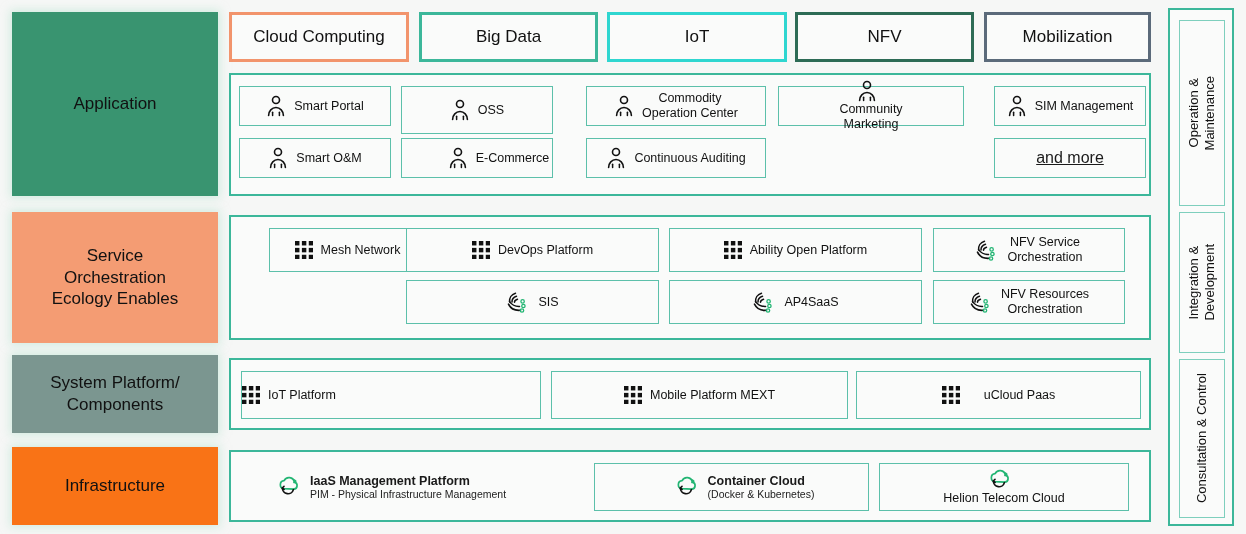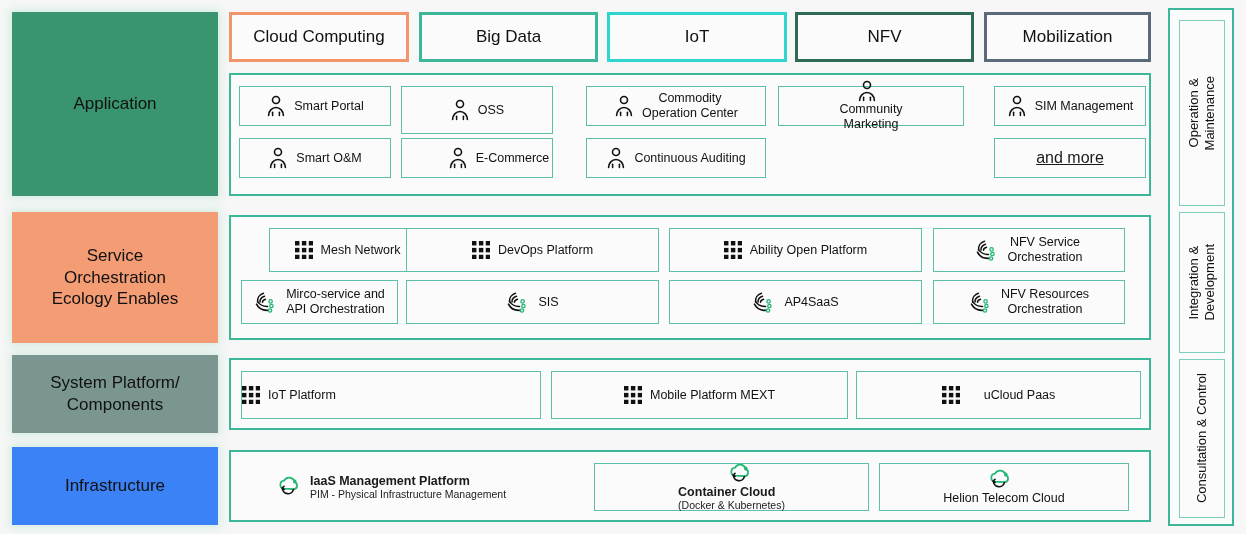--- a/index.html
+++ b/index.html
@@ -143,21 +143,21 @@
   <div id="layers-host">
       <div class="layer-label" style="top: 12px; height: 184px; background: rgb(57, 148, 112);">
         <span>Application</span>
       </div>
       <div class="layer-label" style="top: 212px; height: 131px; background: rgb(244, 156, 115);">
         <span>Service<br>Orchestration<br>Ecology Enables</span>
       </div>
       <div class="layer-label" style="top: 355px; height: 78px; background: rgb(123, 150, 144);">
         <span>System Platform/<br>Components</span>
       </div>
-      <div class="layer-label" style="top: 447px; height: 78px; background: #3b82f6;">
+      <div class="layer-label" style="top: 447px; height: 78px; background: #f97316;">
         <span>Infrastructure</span>
       </div>
     </div>
 
   <div id="panels-host">
       <div class="panel" style="left: 229px; top: 73px; width: 922px; height: 123px;">
         <div class="cell" style="left: 8px; top: 11px; width: 152px; height: 40px; justify-content: center;">
           <span style="margin-right:8px;">
             <svg class="ico ico-person" viewBox="0 0 20 22">
     <circle cx="10" cy="5" r="3.5" fill="none" stroke="#111" stroke-width="1.6"></circle>
@@ -306,78 +306,63 @@
     <path d="M11.5 9.3 C9.4 10.0 8.4 11.1 8.5 12.3" fill="none" stroke="#111" stroke-width="1.5" stroke-linecap="round"></path>
     <path d="M2.5 14.2 C4.6 18.6 9.2 20.8 14.5 20.3" fill="none" stroke="#111" stroke-width="1.6" stroke-linecap="round"></path>
     <path d="M3.6 11.6 C6.0 15.0 9.6 16.6 13.6 16.4" fill="none" stroke="#111" stroke-width="1.5" stroke-linecap="round"></path>
     <circle cx="16.6" cy="11.4" r="1.7" fill="none" stroke="#22b573" stroke-width="1.3"></circle>
     <circle cx="17.4" cy="16.0" r="1.7" fill="none" stroke="#22b573" stroke-width="1.3"></circle>
     <circle cx="16.0" cy="20.5" r="1.7" fill="none" stroke="#22b573" stroke-width="1.3"></circle>
   </svg>
           </span>
         <span class="lbl" style="text-align:center">NFV Service<br>Orchestration</span>
         </div>
-        <div class="cell" style="left: 10px; top: 63px; width: 157px; height: 44px; justify-content: center;">
+        <div class="cell" style="left: 175px; top: 63px; width: 253px; height: 44px; justify-content: center;">
           <span style="margin-right:8px;">
             <svg class="ico ico-swoosh" viewBox="0 0 24 24">
     <path d="M9.5 3.2 C5.2 4.4 3.2 8.2 3.6 12" fill="none" stroke="#111" stroke-width="1.5" stroke-linecap="round"></path>
     <path d="M10.5 6.2 C7.4 7.2 5.9 9.6 6.0 12" fill="none" stroke="#111" stroke-width="1.5" stroke-linecap="round"></path>
     <path d="M11.5 9.3 C9.4 10.0 8.4 11.1 8.5 12.3" fill="none" stroke="#111" stroke-width="1.5" stroke-linecap="round"></path>
     <path d="M2.5 14.2 C4.6 18.6 9.2 20.8 14.5 20.3" fill="none" stroke="#111" stroke-width="1.6" stroke-linecap="round"></path>
     <path d="M3.6 11.6 C6.0 15.0 9.6 16.6 13.6 16.4" fill="none" stroke="#111" stroke-width="1.5" stroke-linecap="round"></path>
     <circle cx="16.6" cy="11.4" r="1.7" fill="none" stroke="#22b573" stroke-width="1.3"></circle>
     <circle cx="17.4" cy="16.0" r="1.7" fill="none" stroke="#22b573" stroke-width="1.3"></circle>
     <circle cx="16.0" cy="20.5" r="1.7" fill="none" stroke="#22b573" stroke-width="1.3"></circle>
   </svg>
           </span>
-        <span class="lbl" style="text-align:center">Mirco-service and<br>API Orchestration</span>
-        </div>
-        <div class="cell" style="left: 175px; top: 63px; width: 253px; height: 44px; justify-content: center;">
+        <span class="lbl" style="text-align:left">SIS</span>
+        </div>
+        <div class="cell" style="left: 438px; top: 63px; width: 253px; height: 44px; justify-content: center;">
           <span style="margin-right:8px;">
             <svg class="ico ico-swoosh" viewBox="0 0 24 24">
     <path d="M9.5 3.2 C5.2 4.4 3.2 8.2 3.6 12" fill="none" stroke="#111" stroke-width="1.5" stroke-linecap="round"></path>
     <path d="M10.5 6.2 C7.4 7.2 5.9 9.6 6.0 12" fill="none" stroke="#111" stroke-width="1.5" stroke-linecap="round"></path>
     <path d="M11.5 9.3 C9.4 10.0 8.4 11.1 8.5 12.3" fill="none" stroke="#111" stroke-width="1.5" stroke-linecap="round"></path>
     <path d="M2.5 14.2 C4.6 18.6 9.2 20.8 14.5 20.3" fill="none" stroke="#111" stroke-width="1.6" stroke-linecap="round"></path>
     <path d="M3.6 11.6 C6.0 15.0 9.6 16.6 13.6 16.4" fill="none" stroke="#111" stroke-width="1.5" stroke-linecap="round"></path>
     <circle cx="16.6" cy="11.4" r="1.7" fill="none" stroke="#22b573" stroke-width="1.3"></circle>
     <circle cx="17.4" cy="16.0" r="1.7" fill="none" stroke="#22b573" stroke-width="1.3"></circle>
     <circle cx="16.0" cy="20.5" r="1.7" fill="none" stroke="#22b573" stroke-width="1.3"></circle>
   </svg>
           </span>
-        <span class="lbl" style="text-align:left">SIS</span>
-        </div>
-        <div class="cell" style="left: 438px; top: 63px; width: 253px; height: 44px; justify-content: center;">
+        <span class="lbl" style="text-align:left">AP4SaaS</span>
+        </div>
+        <div class="cell" style="left: 702px; top: 63px; width: 192px; height: 44px; justify-content: center;">
           <span style="margin-right:8px;">
             <svg class="ico ico-swoosh" viewBox="0 0 24 24">
     <path d="M9.5 3.2 C5.2 4.4 3.2 8.2 3.6 12" fill="none" stroke="#111" stroke-width="1.5" stroke-linecap="round"></path>
     <path d="M10.5 6.2 C7.4 7.2 5.9 9.6 6.0 12" fill="none" stroke="#111" stroke-width="1.5" stroke-linecap="round"></path>
     <path d="M11.5 9.3 C9.4 10.0 8.4 11.1 8.5 12.3" fill="none" stroke="#111" stroke-width="1.5" stroke-linecap="round"></path>
     <path d="M2.5 14.2 C4.6 18.6 9.2 20.8 14.5 20.3" fill="none" stroke="#111" stroke-width="1.6" stroke-linecap="round"></path>
     <path d="M3.6 11.6 C6.0 15.0 9.6 16.6 13.6 16.4" fill="none" stroke="#111" stroke-width="1.5" stroke-linecap="round"></path>
     <circle cx="16.6" cy="11.4" r="1.7" fill="none" stroke="#22b573" stroke-width="1.3"></circle>
     <circle cx="17.4" cy="16.0" r="1.7" fill="none" stroke="#22b573" stroke-width="1.3"></circle>
     <circle cx="16.0" cy="20.5" r="1.7" fill="none" stroke="#22b573" stroke-width="1.3"></circle>
   </svg>
           </span>
-        <span class="lbl" style="text-align:left">AP4SaaS</span>
-        </div>
-        <div class="cell" style="left: 702px; top: 63px; width: 192px; height: 44px; justify-content: center;">
-          <span style="margin-right:8px;">
-            <svg class="ico ico-swoosh" viewBox="0 0 24 24">
-    <path d="M9.5 3.2 C5.2 4.4 3.2 8.2 3.6 12" fill="none" stroke="#111" stroke-width="1.5" stroke-linecap="round"></path>
-    <path d="M10.5 6.2 C7.4 7.2 5.9 9.6 6.0 12" fill="none" stroke="#111" stroke-width="1.5" stroke-linecap="round"></path>
-    <path d="M11.5 9.3 C9.4 10.0 8.4 11.1 8.5 12.3" fill="none" stroke="#111" stroke-width="1.5" stroke-linecap="round"></path>
-    <path d="M2.5 14.2 C4.6 18.6 9.2 20.8 14.5 20.3" fill="none" stroke="#111" stroke-width="1.6" stroke-linecap="round"></path>
-    <path d="M3.6 11.6 C6.0 15.0 9.6 16.6 13.6 16.4" fill="none" stroke="#111" stroke-width="1.5" stroke-linecap="round"></path>
-    <circle cx="16.6" cy="11.4" r="1.7" fill="none" stroke="#22b573" stroke-width="1.3"></circle>
-    <circle cx="17.4" cy="16.0" r="1.7" fill="none" stroke="#22b573" stroke-width="1.3"></circle>
-    <circle cx="16.0" cy="20.5" r="1.7" fill="none" stroke="#22b573" stroke-width="1.3"></circle>
-  </svg>
-          </span>
         <span class="lbl" style="text-align:center">NFV Resources<br>Orchestration</span>
         </div>
       </div>
       <div class="panel" style="left: 229px; top: 358px; width: 922px; height: 72px;">
         <div class="cell" style="left: 10px; top: 11px; width: 300px; height: 48px; justify-content: flex-start;">
           <span style="margin-right:8px;">
             <svg class="ico ico-grid" viewBox="0 0 17 17">
               <rect x="0" y="0" width="4.2" height="4.2" fill="#111"></rect>
               <rect x="6.5" y="0" width="4.2" height="4.2" fill="#111"></rect>
               <rect x="13" y="0" width="4.2" height="4.2" fill="#111"></rect>
@@ -432,21 +417,21 @@
     <path d="M19.2 4.0 l1.6 1.2 l-1.8 1.3" fill="none" stroke="#22b573" stroke-width="1.6" stroke-linecap="round" stroke-linejoin="round"></path>
     <path d="M7.4 12.0 a5.6 5.6 0 0 0 11.0 1.6" fill="none" stroke="#111" stroke-width="1.7" stroke-linecap="round"></path>
     <path d="M9.0 10.4 l-1.8 1.6 l1.9 1.5" fill="none" stroke="#111" stroke-width="1.6" stroke-linecap="round" stroke-linejoin="round"></path>
   </svg>
           </span>
         <span class="two-line">
           <span class="strong">IaaS Management Platform</span>
           <span class="sub">PIM - Physical Infrastructure Management</span>
         </span>
         </div>
-        <div class="cell" style="left: 363px; top: 11px; width: 275px; height: 48px; justify-content: center; flex-direction: column;">
+        <div class="cell" style="left: 363px; top: 11px; width: 275px; height: 48px; justify-content: center;">
           <span style="margin:0 7px 0 24px">
             <svg class="ico ico-cloud" viewBox="0 0 28 22">
     <path d="M8.5 12.6 a4 4 0 0 1 .6 -7.9 a5.4 5.4 0 0 1 10.2 1.4 a3.6 3.6 0 0 1 -.6 7.1 z" fill="none" stroke="#22b573" stroke-width="1.7" stroke-linejoin="round"></path>
     <path d="M19.2 4.0 l1.6 1.2 l-1.8 1.3" fill="none" stroke="#22b573" stroke-width="1.6" stroke-linecap="round" stroke-linejoin="round"></path>
     <path d="M7.4 12.0 a5.6 5.6 0 0 0 11.0 1.6" fill="none" stroke="#111" stroke-width="1.7" stroke-linecap="round"></path>
     <path d="M9.0 10.4 l-1.8 1.6 l1.9 1.5" fill="none" stroke="#111" stroke-width="1.6" stroke-linecap="round" stroke-linejoin="round"></path>
   </svg>
           </span>
         <span class="two-line">
           <span class="strong">Container Cloud</span>

